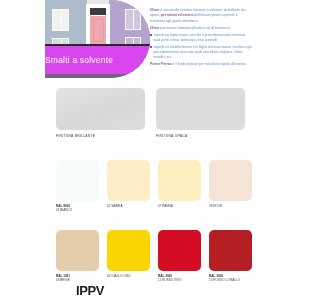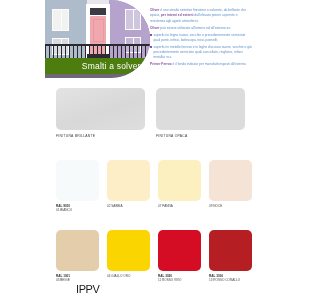--- a/index.html
+++ b/index.html
@@ -142,25 +142,25 @@
     position: absolute;
     left: 0; top: 62px; width: 105px; height: 6px;
     background: #8d8598;
   }
 
   .hero-banner {
     position: absolute;
     left: 0;
     bottom: 4px;
     width: 100%;
-    height: 16px;
-    background: #4d7c0f;
+    height: 28px;
+    background: #d946ef;
     display: flex;
     align-items: center;
-    justify-content: flex-end;
+    justify-content: flex-start;
   }
   .hero-banner-label {
     color: #ffffff;
     font-size: 8.5px;
     letter-spacing: 0.2px;
     white-space: nowrap;
   }
 
   
   .desc {
@@ -272,22 +272,22 @@
 
   
   .logo {
     position: absolute;
     left: 56px;
     top: 283px;
     display: flex;
     align-items: center;
   }
   .logo-mark {
-    font-size: 11px;
-    font-weight: normal;
+    font-size: 13px;
+    font-weight: bold;
     color: #1c1c1c;
     letter-spacing: -0.4px;
     font-family: "Liberation Sans", sans-serif;
     padding-left: 20px;
   }
 </style>
 </head>
 <body>
 
 <div class="page">

